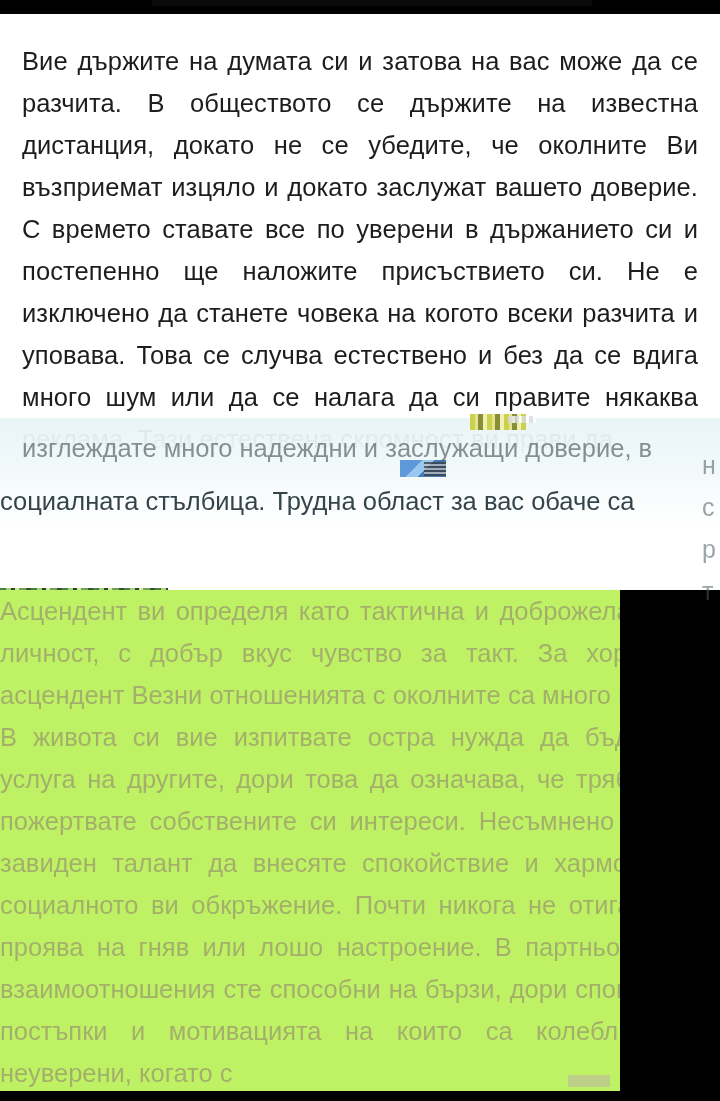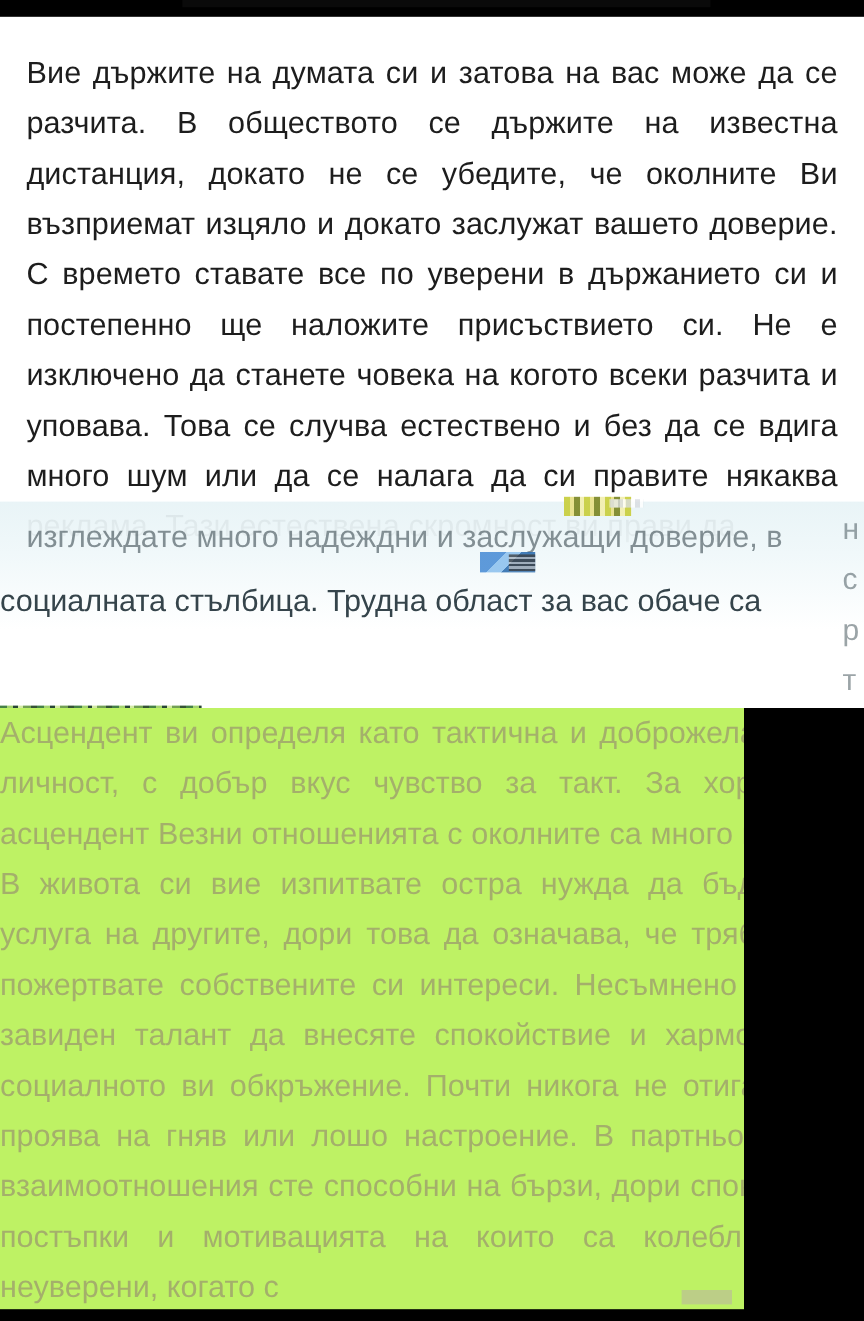--- a/index.html
+++ b/index.html
@@ -84,21 +84,21 @@
   }
   .fade-band-text .l1 { display:block; opacity:0.55; padding-left:22px; }
   .fade-band-text .l2 { display:block; opacity:0.72; padding-left:0; }
   .fade-band-text .l3 { display:block; opacity:0.95; padding-left:0;margin-top:11px; }
   .fade-band-text .l4 { display:block; opacity:1; padding-left:0; }
 
   
   .ghost-right {
     position: absolute;
     right: 2px;
-    top: 420px;
+    top: 444px;
     width: 16px;
     color: #4a5a60;
     font-size: 25px;
     line-height: 42px;
     opacity: 0.55;
   }
 
   
   .glitch {
     position: absolute;

